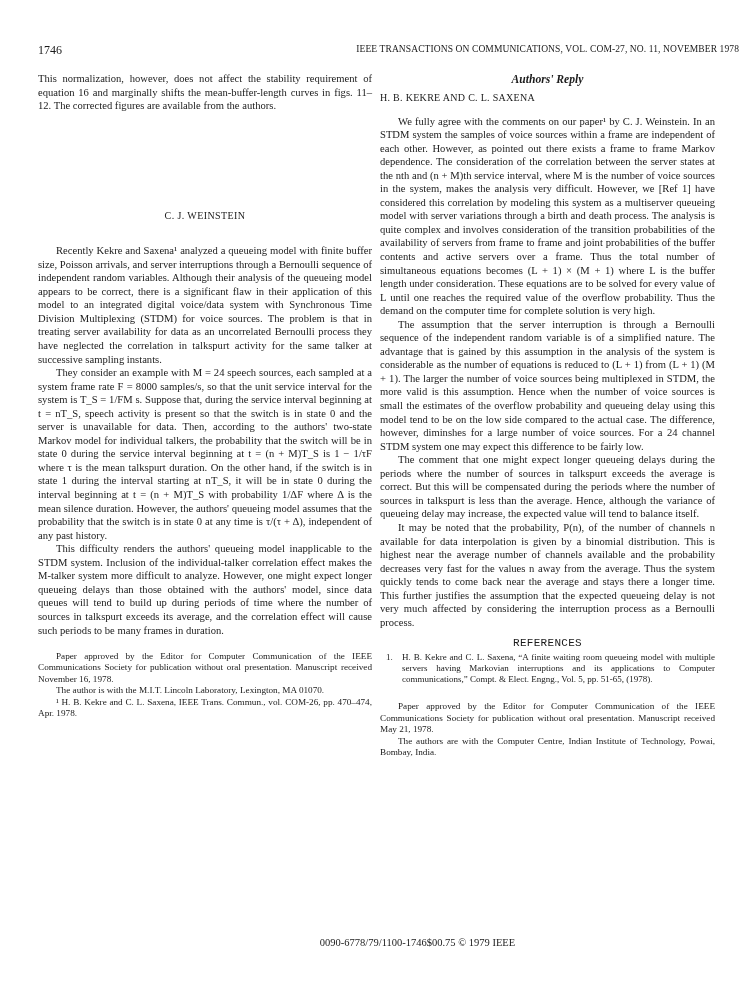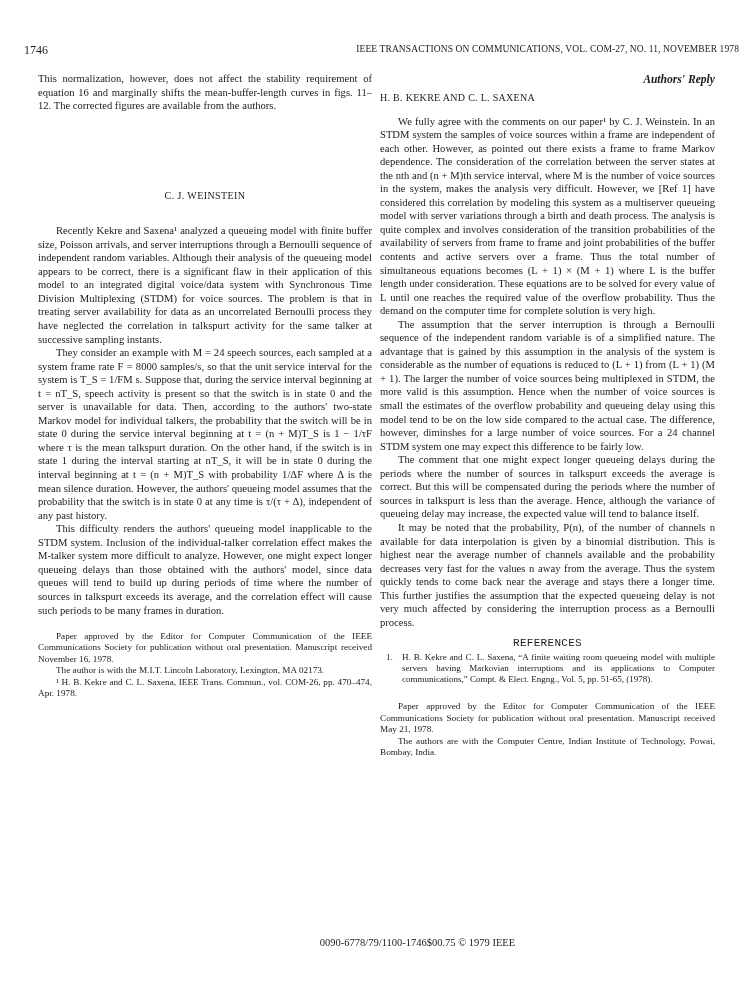--- a/index.html
+++ b/index.html
@@ -1,29 +1,29 @@
 <!DOCTYPE html>
 <html><head>
   <meta charset="utf-8">
   <style>
     html, body { margin: 0; padding: 0; background: #ffffff; }
     body { width: 755px; height: 1000px; position: relative; overflow: hidden;
       font-family: "Liberation Serif", "DejaVu Serif", serif; color: #1a1a1a; }
-    .header { position: absolute; top: 43px; left: 24px; right: 16px; height: 16px;
+    .header { position: absolute; top: 43px; left: 38px; right: 16px; height: 16px;
       font-size: 10.5px; }
     .header .page-no { position: absolute; left: 0; top: 0; font-size: 12px; }
     .header .running { position: absolute; right: 0; top: 1px; letter-spacing: 0.1px;
       font-size: 9.5px; }
     .col { position: absolute; font-size: 10.6px; line-height: 13.55px; text-align: justify; }
     .col-left { left: 38px; width: 334px; top: 72px; }
     .col-right { left: 380px; width: 335px; top: 72px; }
     p { margin: 0; }
     .indent { text-indent: 18px; }
-    .title { font-weight: bold; font-style: italic; font-size: 11.6px; line-height: 15px; text-align: right; }
-    .byline { text-align: center; font-size: 10px; letter-spacing: 0.4px; margin-top: 1px; }
+    .title { font-weight: bold; font-style: italic; font-size: 11.6px; line-height: 15px; text-align: center; }
+    .byline { text-align: center; font-size: 10px; letter-spacing: 0.4px; margin-top: 21px; }
     .byline-right { text-align: left; font-size: 10px; letter-spacing: 0.3px; margin-top: 4px; margin-bottom: 10px; }
     .footnote { font-size: 9.2px; line-height: 11.4px; text-align: justify; }
     .refs-head { text-align: center; font-family: Liberation Mono, monospace; font-size: 11px;
       letter-spacing: 0.3px; margin-top: 8px; margin-bottom: 1px; }
     .ref-item { display: flex; font-size: 9px; line-height: 11.2px; }
     .ref-item .num { width: 22px; flex: none; padding-left: 6px; box-sizing: border-box; }
     .ref-item .txt { flex: 1; text-align: justify; }
     .copyright { position: absolute; top: 937px; left: 0; width: 755px; text-align: center; font-size: 10.5px; margin-left: 40px; }
     .spacer-l1 { height: 75px; }
   </style>
@@ -42,21 +42,21 @@
 
   <div class="byline">C. J. WEINSTEIN</div>
   <div style="height:22px"></div>
 
   <p class="indent">Recently Kekre and Saxena¹ analyzed a queueing model with finite buffer size, Poisson arrivals, and server interruptions through a Bernoulli sequence of independent random variables. Although their analysis of the queueing model appears to be correct, there is a significant flaw in their application of this model to an integrated digital voice/data system with Synchronous Time Division Multiplexing (STDM) for voice sources. The problem is that in treating server availability for data as an uncorrelated Bernoulli process they have neglected the correlation in talkspurt activity for the same talker at successive sampling instants.</p>
   <p class="indent">They consider an example with M = 24 speech sources, each sampled at a system frame rate F = 8000 samples/s, so that the unit service interval for the system is T_S = 1/FM s. Suppose that, during the service interval beginning at t = nT_S, speech activity is present so that the switch is in state 0 and the server is unavailable for data. Then, according to the authors' two-state Markov model for individual talkers, the probability that the switch will be in state 0 during the service interval beginning at t = (n + M)T_S is 1 − 1/τF where τ is the mean talkspurt duration. On the other hand, if the switch is in state 1 during the interval starting at nT_S, it will be in state 0 during the interval beginning at t = (n + M)T_S with probability 1/ΔF where Δ is the mean silence duration. However, the authors' queueing model assumes that the probability that the switch is in state 0 at any time is τ/(τ + Δ), independent of any past history.</p>
   <p class="indent">This difficulty renders the authors' queueing model inapplicable to the STDM system. Inclusion of the individual-talker correlation effect makes the M-talker system more difficult to analyze. However, one might expect longer queueing delays than those obtained with the authors' model, since data queues will tend to build up during periods of time where the number of sources in talkspurt exceeds its average, and the correlation effect will cause such periods to be many frames in duration.</p>
 
   <div style="height:14px"></div>
   <p class="footnote indent">Paper approved by the Editor for Computer Communication of the IEEE Communications Society for publication without oral presentation. Manuscript received November 16, 1978.</p>
-  <p class="footnote indent">The author is with the M.I.T. Lincoln Laboratory, Lexington, MA 02173.</p>
+  <p class="footnote indent">The author is with the M.I.T. Lincoln Laboratory, Lexington, MA 01070.</p>
   <p class="footnote indent">¹ H. B. Kekre and C. L. Saxena, IEEE Trans. Commun., vol. COM-26, pp. 470–474, Apr. 1978.</p>
 </div>
 
 <div class="col col-right">
   <div class="title">Authors' Reply</div>
   <div class="byline-right">H. B. KEKRE AND C. L. SAXENA</div>
 
   <p class="indent">We fully agree with the comments on our paper¹ by C. J. Weinstein. In an STDM system the samples of voice sources within a frame are independent of each other. However, as pointed out there exists a frame to frame Markov dependence. The consideration of the correlation between the server states at the nth and (n + M)th service interval, where M is the number of voice sources in the system, makes the analysis very difficult. However, we [Ref 1] have considered this correlation by modeling this system as a multiserver queueing model with server variations through a birth and death process. The analysis is quite complex and involves consideration of the transition probabilities of the availability of servers from frame to frame and joint probabilities of the buffer contents and active servers over a frame. Thus the total number of simultaneous equations becomes (L + 1) × (M + 1) where L is the buffer length under consideration. These equations are to be solved for every value of L until one reaches the required value of the overflow probability. Thus the demand on the computer time for complete solution is very high.</p>
   <p class="indent">The assumption that the server interruption is through a Bernoulli sequence of the independent random variable is of a simplified nature. The advantage that is gained by this assumption in the analysis of the system is considerable as the number of equations is reduced to (L + 1) from (L + 1) (M + 1). The larger the number of voice sources being multiplexed in STDM, the more valid is this assumption. Hence when the number of voice sources is small the estimates of the overflow probability and queueing delay using this model tend to be on the low side compared to the actual case. The difference, however, diminshes for a large number of voice sources. For a 24 channel STDM system one may expect this difference to be fairly low.</p>
   <p class="indent">The comment that one might expect longer queueing delays during the periods where the number of sources in talkspurt exceeds the average is correct. But this will be compensated during the periods where the number of sources in talkspurt is less than the average. Hence, although the variance of queueing delay may increase, the expected value will tend to balance itself.</p>

